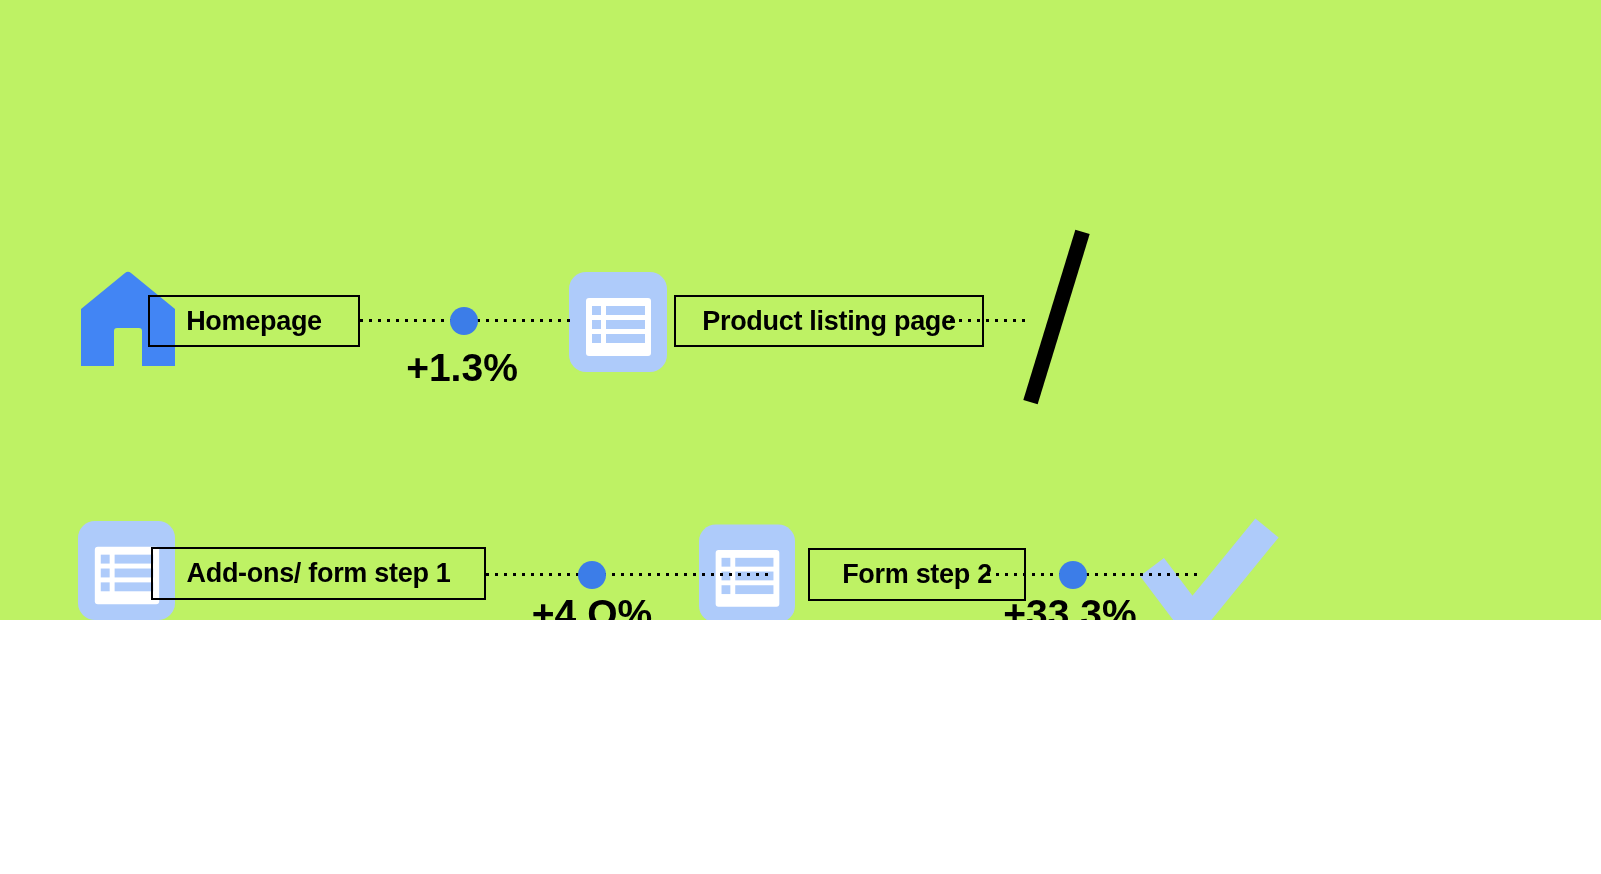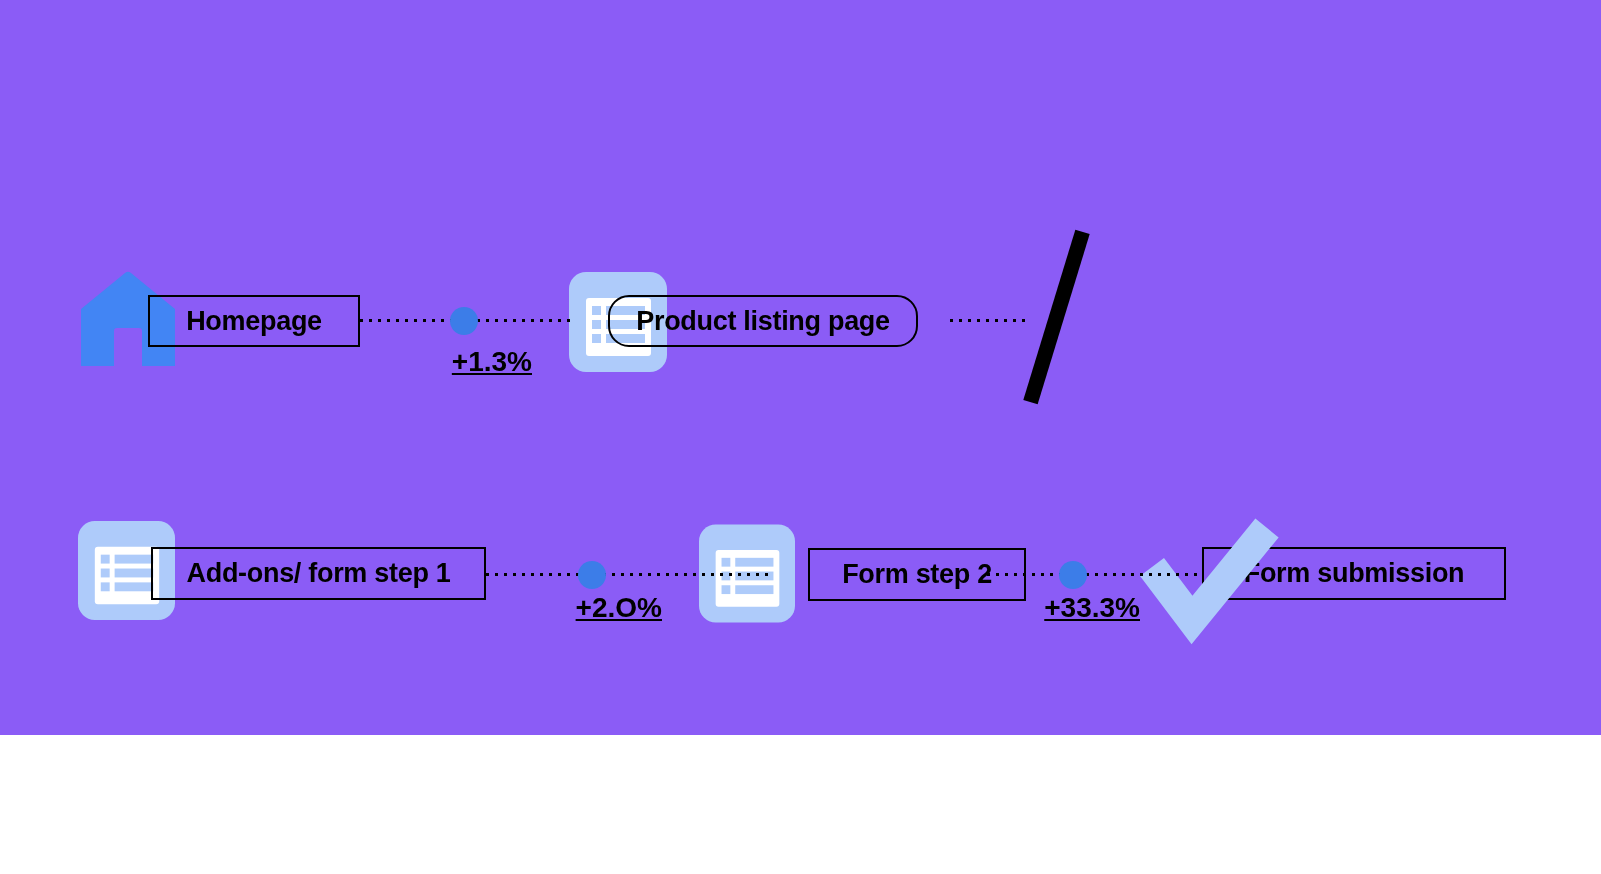--- a/index.html
+++ b/index.html
@@ -4,22 +4,22 @@
 <style>
   html, body {
     margin: 0;
     padding: 0;
     background: #ffffff;
     font-family: "Liberation Sans", sans-serif;
   }
   .stage {
     position: relative;
     width: 1601px;
-    height: 735px;
-    background: #8b5cf6;
+    height: 620px;
+    background: #bef264;
     overflow: hidden;
   }
   .icon {
     position: absolute;
     z-index: 1;
   }
   .label-box {
     position: absolute;
     z-index: 2;
     border: 2px solid #000000;
@@ -51,25 +51,24 @@
     z-index: 5;
     width: 28px;
     height: 28px;
     border-radius: 50%;
     background: #3C7DE8;
   }
   .delta {
     position: absolute;
     z-index: 5;
     font-weight: 700;
-    font-size: 28px;
+    font-size: 39px;
     color: #000000;
-    text-align: right;
+    text-align: center;
     white-space: nowrap;
-    text-decoration: underline;
   }
   .slash {
     position: absolute;
     z-index: 2;
     width: 15px;
     height: 178px;
     background: #000000;
     transform: rotate(17deg);
   }
 </style>
@@ -102,21 +101,21 @@
         <rect x="23" y="34" width="9" height="9"></rect>
           <rect x="37" y="34" width="39" height="9"></rect>
         <rect x="23" y="48" width="9" height="9"></rect>
           <rect x="37" y="48" width="39" height="9"></rect>
         <rect x="23" y="62" width="9" height="9"></rect>
           <rect x="37" y="62" width="39" height="9"></rect>
       </g>
     </svg>
   </div>
 
-  <div class="label-box" style="left:608px; top:295px; width:310px; height:52px;border-radius:21px;">
+  <div class="label-box" style="left:674px; top:295px; width:310px; height:52px;">
     <span class="label-text">Product listing page</span>
   </div>
 
   <div class="dotline" style="left:950px; top:319px; width:76px;"></div>
 
   <div class="slash" style="left:1049px; top:228px;"></div>
 
   <div class="icon" style="left:78px; top:521px; width:97px; height:99px;">
     <svg width="97" height="99" viewBox="0 0 98 100" xmlns="http://www.w3.org/2000/svg">
       <rect width="98" height="100" rx="17" fill="#AECBFA"></rect>
@@ -133,21 +132,21 @@
   </div>
 
   <div class="label-box" style="left:151px; top:547px; width:335px; height:53px;">
     <span class="label-text">Add-ons/ form step 1</span>
   </div>
 
   <div class="dotline" style="left:486px; top:573px; width:283px;"></div>
 
   <div class="conv-dot" style="left:578px; top:561px;"></div>
 
-  <div class="delta" style="left:522px; top:592px; width:140px;">+2.O%</div>
+  <div class="delta" style="left:522px; top:592px; width:140px;">+4.O%</div>
 
   <div class="icon" style="left:699px; top:524px; width:96px; height:99px;">
     <svg width="96" height="99" viewBox="0 0 98 100" xmlns="http://www.w3.org/2000/svg">
       <rect width="98" height="100" rx="17" fill="#AECBFA"></rect>
       <rect x="17" y="26" width="65" height="58" rx="3" fill="#ffffff"></rect>
       <g fill="#AECBFA">
         <rect x="23" y="34" width="9" height="9"></rect>
           <rect x="37" y="34" width="39" height="9"></rect>
         <rect x="23" y="48" width="9" height="9"></rect>
           <rect x="37" y="48" width="39" height="9"></rect>
@@ -166,17 +165,14 @@
   <div class="conv-dot" style="left:1059px; top:561px;"></div>
 
   <div class="delta" style="left:1000px; top:592px; width:140px;">+33.3%</div>
 
   <div class="check-layer" style="left:1146px; top:518px; width:125px; height:110px;">
     <svg width="125" height="110" viewBox="0 0 125 110" style="overflow:visible" xmlns="http://www.w3.org/2000/svg">
       <polyline points="6,49 46,102 121,10" fill="none" stroke="#AECBFA" stroke-width="30" stroke-linecap="butt" stroke-linejoin="miter"></polyline>
     </svg>
   </div>
 
-  <div class="label-box" style="left:1202px; top:547px; width:304px; height:53px;">
-    <span class="label-text">Form submission</span>
-  </div>
 
 </div>
 
 </body></html>

